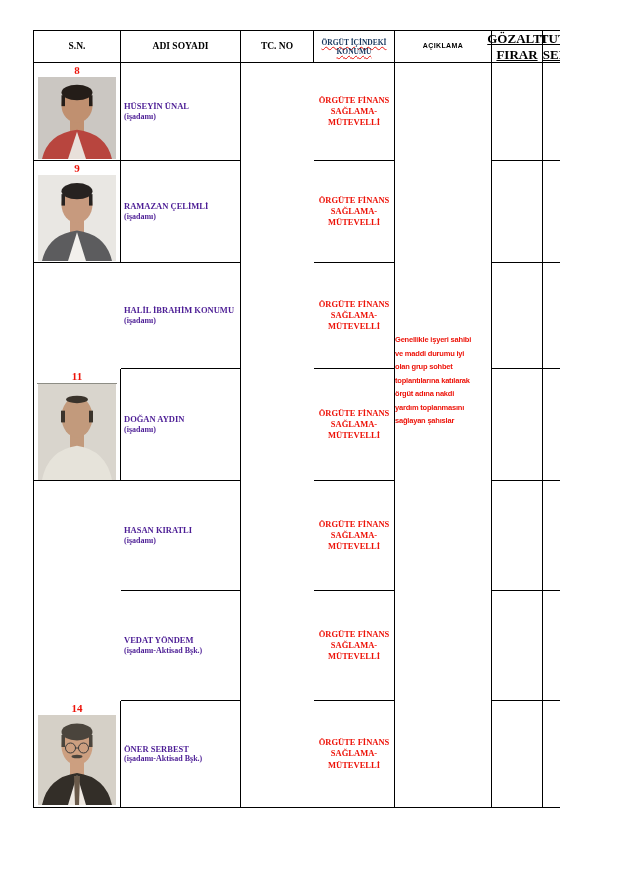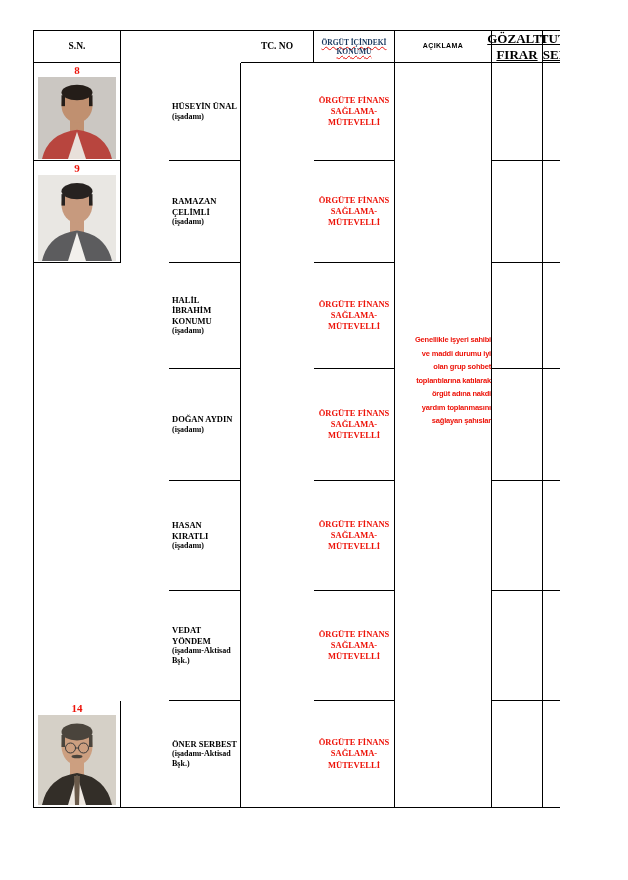--- a/index.html
+++ b/index.html
@@ -18,39 +18,42 @@
   .hdr-orgut{font-size:7.5px;color:#17365d;}
   .squiggle{text-decoration-line:underline;text-decoration-style:wavy;
        text-decoration-color:#e8130b;text-decoration-thickness:1px;text-underline-offset:1px;}
   .hdr-aciklama{font-family:"Liberation Sans",sans-serif;font-size:7px;letter-spacing:.4px;}
   .cell-photo{display:flex;flex-direction:column;align-items:center;}
   .num{color:#ed1309;font-weight:bold;font-size:11px;line-height:14px;text-align:center;
        width:calc(100% - 6px);margin:0 3px;}
   .num.u{border-bottom:1px solid #8d8d85;}
   .photo{display:block;}
   .cell-name{display:flex;flex-direction:column;justify-content:center;
-       padding-left:3px;color:#000000;margin-left:48px;}
+       padding-left:3px;color:#4c1d95;}
   .name-main{font-size:8.5px;font-weight:bold;line-height:1.25;}
   .name-sub{font-size:8px;font-weight:bold;line-height:1.25;}
   .cell-pos{display:flex;flex-direction:column;align-items:center;justify-content:center;
        text-align:center;color:#ed1309;font-weight:bold;font-size:8.5px;line-height:1.3;}
-  .cell-note{padding-top:270px;text-align:right;}
+  .cell-note{padding-top:270px;text-align:left;}
   .note-lines{color:#ed1309;font-family:"Liberation Sans",sans-serif;font-weight:bold;
        font-size:7.5px;line-height:13.5px;letter-spacing:-.2px;white-space:nowrap;}
   .handle{position:absolute;left:604px;top:805px;width:7px;height:7px;
        border:1px solid #000;background:#fff;}
 </style>
 </head>
 <body>
 
 <div class="page">
   <div class="doc-table" id="docTable">
 
     <div class="cell hdr b-r b-b" style="grid-column:1;grid-row:1">
       <span>S.N.</span>
+    </div>
+    <div class="cell hdr b-r b-b" style="grid-column:2;grid-row:1">
+      <span>ADI SOYADI</span>
     </div>
     <div class="cell hdr b-r b-b" style="grid-column:3;grid-row:1">
       <span>TC. NO</span>
     </div>
     <div class="cell hdr hdr-orgut b-r b-b" style="grid-column:4;grid-row:1">
       <span class="squiggle">ÖRGÜT İÇİNDEKİ</span>
       <span class="squiggle">KONUMU</span>
     </div>
     <div class="cell hdr hdr-aciklama b-r b-b" style="grid-column:5;grid-row:1">
       <span>AÇIKLAMA</span>
@@ -130,20 +133,32 @@
         <div class="name-main">HALİL İBRAHİM KONUMU</div>
         <div class="name-sub">(işadamı)</div>
       </div>
       <div class="cell cell-pos b-r b-b" style="grid-column:4;grid-row:4">
         <div>ÖRGÜTE FİNANS</div>
         <div>SAĞLAMA-</div>
         <div>MÜTEVELLİ</div>
       </div>
       <div class="cell b-r b-b" style="grid-column:6;grid-row:4"></div>
       <div class="cell b-b" style="grid-column:7;grid-row:4"></div>
+      <div class="cell cell-photo b-r b-b" style="grid-column:1;grid-row:5">
+        <div class="num u">11</div>
+        <svg class="photo" width="78" height="96" viewBox="0 0 78 90" preserveAspectRatio="none">
+          <rect x="0" y="0" width="78" height="90" fill="#d9d5cd"></rect>
+          <rect x="32" y="46" width="14" height="16" fill="#c29a7c"></rect>
+          <path d="M4,90 Q10,62 39,58 Q68,62 74,90 Z" fill="#e6e3da"></path>
+          <ellipse cx="39" cy="31" rx="15.5" ry="19" fill="#c29a7c"></ellipse>
+          <ellipse cx="39" cy="14.5" rx="11" ry="3.5" fill="#3a332b"></ellipse>
+          <rect x="23" y="25" width="4" height="11" fill="#3a332b"></rect>
+          <rect x="51" y="25" width="4" height="11" fill="#3a332b"></rect>
+        </svg>
+      </div>
       <div class="cell cell-name b-r b-b" style="grid-column:2;grid-row:5">
         <div class="name-main">DOĞAN AYDIN</div>
         <div class="name-sub">(işadamı)</div>
       </div>
       <div class="cell cell-pos b-r b-b" style="grid-column:4;grid-row:5">
         <div>ÖRGÜTE FİNANS</div>
         <div>SAĞLAMA-</div>
         <div>MÜTEVELLİ</div>
       </div>
       <div class="cell b-r b-b" style="grid-column:6;grid-row:5"></div>

